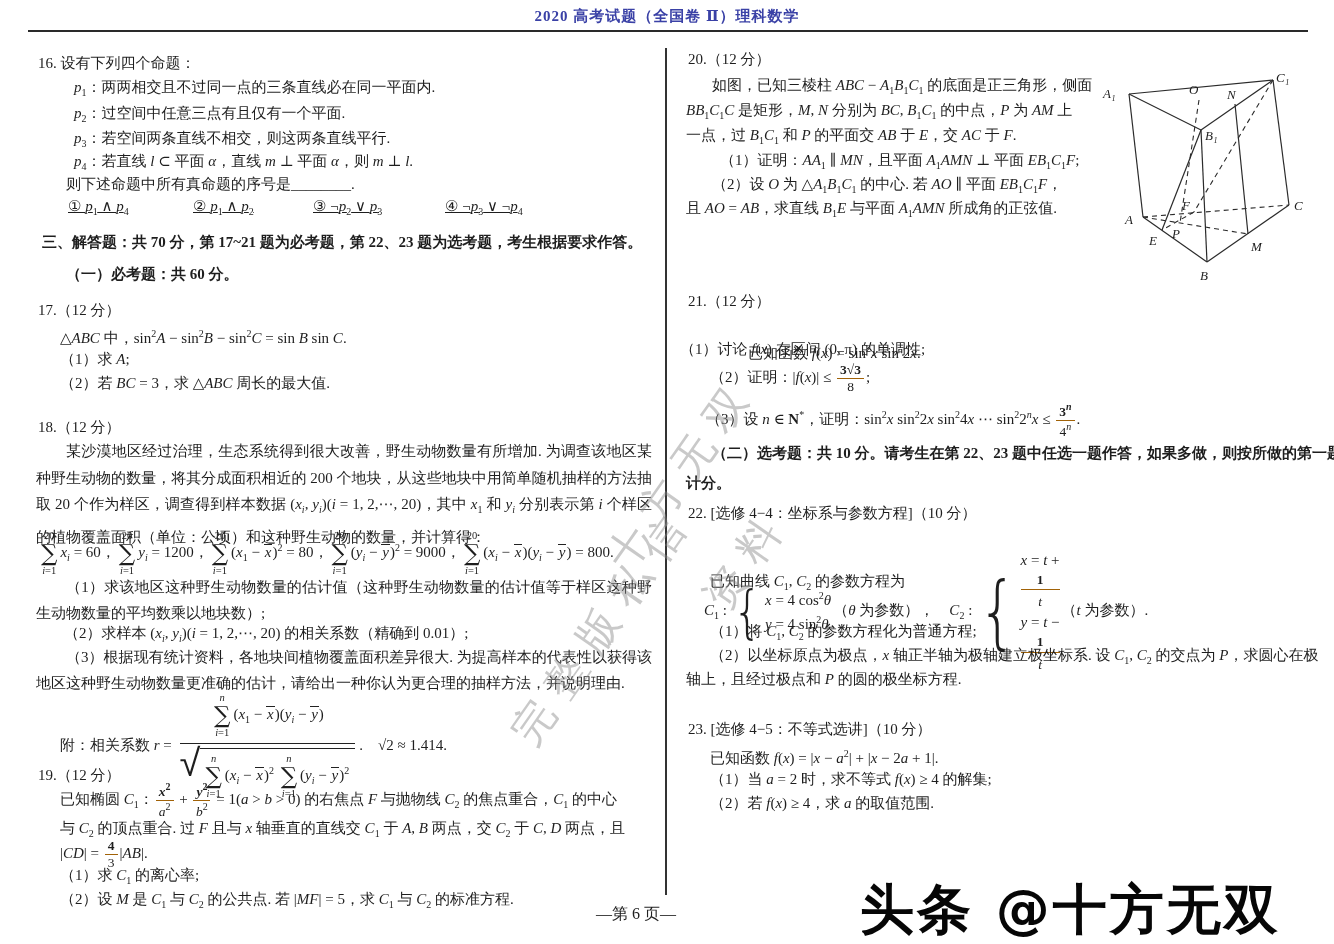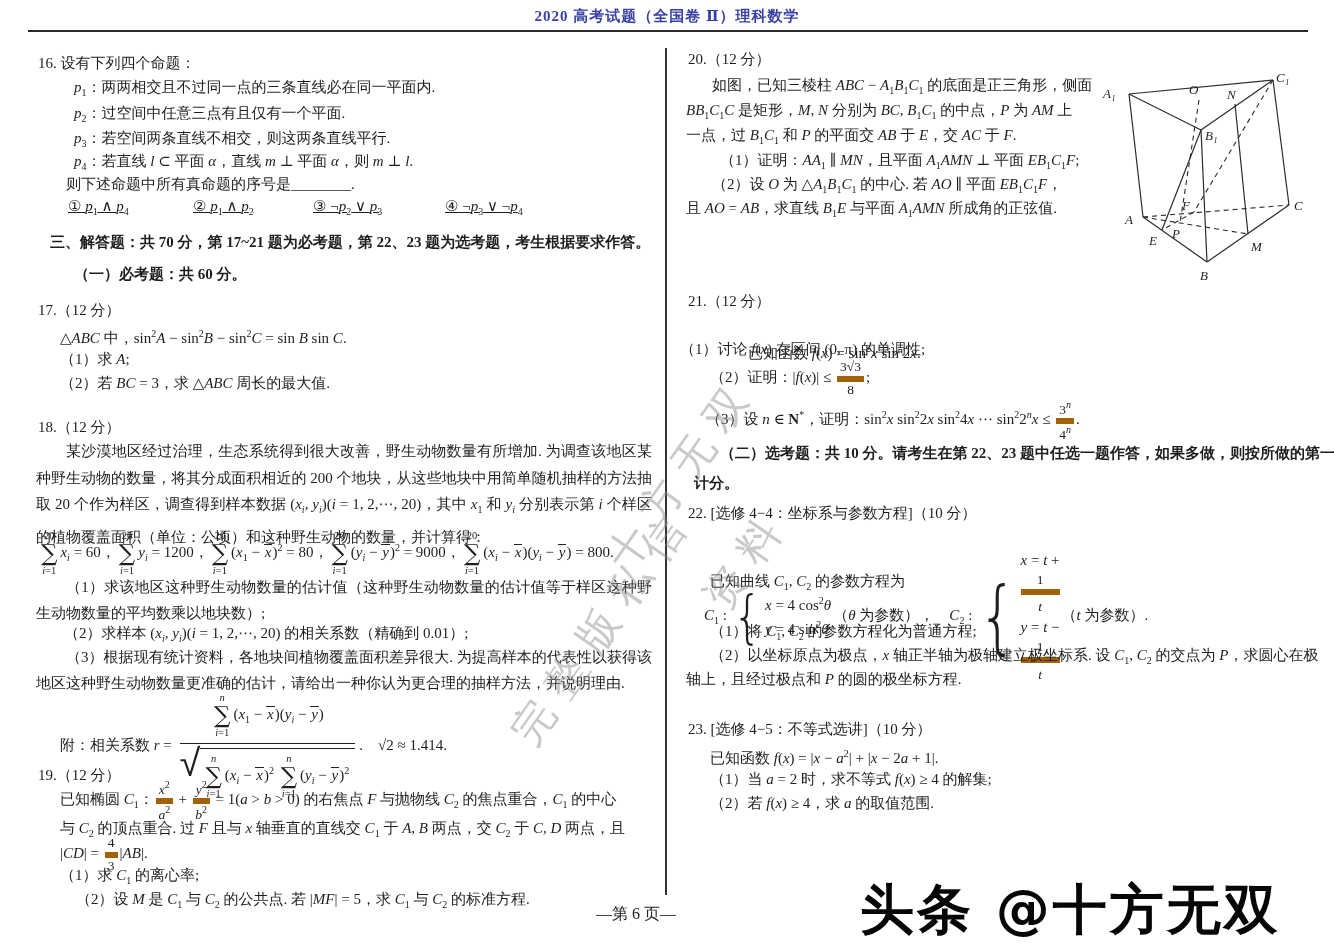--- a/index.html
+++ b/index.html
@@ -3,21 +3,21 @@
 <meta charset="utf-8">
 <style>
   html,body{margin:0;padding:0;}
   body{
     width:1334px;height:944px;position:relative;overflow:hidden;
     background:#ffffff;color:#1e1e1e;
     font-family:"Liberation Serif","DejaVu Serif",serif;
   }
   .blk{position:absolute;font-size:15px;line-height:26px;white-space:nowrap;}
   .wrap{white-space:normal;text-align:justify;}
-  .bold{font-weight:bold;margin-left:8px;}
+  .bold{font-weight:bold;}
   .ind2{text-indent:2em;}
   
   #hdr-title{position:absolute;top:7px;left:0;right:0;text-align:center;
     font-size:15px;font-weight:bold;color:#3a41a6;letter-spacing:1px;}
   #hdr-rule{position:absolute;top:30px;left:28px;right:26px;height:0;
     border-top:2px solid #2a2a2a;}
   #col-divider{position:absolute;left:665px;top:48px;width:2px;height:847px;background:#333;}
   
   #footer-page{position:absolute;left:596px;top:904px;font-size:16px;color:#222;}
   
@@ -27,21 +27,21 @@
     transform:rotate(-55deg);transform-origin:left bottom;z-index:5;pointer-events:none;}
   #wm-big{position:absolute;left:860px;top:874px;z-index:6;
     font-family:"DejaVu Sans","Liberation Sans",sans-serif;
     font-size:54px;font-weight:900;letter-spacing:3px;color:#060606;
     text-shadow:2px 2px 0 #ffffff,-1px -1px 0 #ffffff;}
   
   i{font-family:"Liberation Serif",serif;}
   sub,sup{font-size:10px;}
   .fr{display:inline-block;vertical-align:middle;text-align:center;line-height:1.05;
     font-size:13.5px;margin:0 2px;}
-  .fr .ft{display:block;border-bottom:6px solid #a16207;padding:0 3px 1px;}
+  .fr .ft{display:block;border-bottom:1px solid #a16207;padding:0 3px 1px;font-weight:bold;}
   .fr .fb{display:block;padding-top:1px;}
   .sm{display:inline-flex;flex-direction:column;align-items:center;
     vertical-align:middle;line-height:1;margin:0 3px;}
   .sm .su,.sm .sl{font-size:10.5px;line-height:1.15;}
   .sm .sg{font-size:23px;line-height:1;font-family:"DejaVu Serif",serif;}
   .ov{display:inline-block;border-top:1.3px solid #222;padding:0 1px;line-height:1.05;}
   .bfr{display:inline-block;vertical-align:middle;text-align:center;margin:0 4px;}
   .bfr .bt{display:block;border-bottom:1.3px solid #222;padding:0 8px 4px;}
   .bfr .bb{display:block;padding-top:4px;}
   .sqrt{display:inline-flex;vertical-align:middle;}
@@ -130,21 +130,21 @@
               <span class="sg">∑</span>
               <span class="sl"><i>i</i>=1</span>
             </span>(<i>y<sub>i</sub></i> − <span class="ov"><i>y</i></span>)<sup>2</sup></span>
         </span></span></span>.　√2 ≈ 1.414.</div>
 
 <div class="blk" style="left:38px;top:762px;">19.（12 分）</div>
 <div class="blk" style="left:60px;top:780px;line-height:38px;">已知椭圆 <i>C</i><sub>1</sub>：<span class="fr"><span class="ft"><i>x</i><sup>2</sup></span><span class="fb"><i>a</i><sup>2</sup></span></span> + <span class="fr"><span class="ft"><i>y</i><sup>2</sup></span><span class="fb"><i>b</i><sup>2</sup></span></span> = 1(<i>a</i> &gt; <i>b</i> &gt; 0) 的右焦点 <i>F</i> 与抛物线 <i>C</i><sub>2</sub> 的焦点重合，<i>C</i><sub>1</sub> 的中心</div>
 <div class="blk" style="left:60px;top:815px;">与 <i>C</i><sub>2</sub> 的顶点重合. 过 <i>F</i> 且与 <i>x</i> 轴垂直的直线交 <i>C</i><sub>1</sub> 于 <i>A</i>, <i>B</i> 两点，交 <i>C</i><sub>2</sub> 于 <i>C</i>, <i>D</i> 两点，且</div>
 <div class="blk" style="left:60px;top:836px;line-height:34px;">|<i>CD</i>| = <span class="fr"><span class="ft">4</span><span class="fb">3</span></span>|<i>AB</i>|.</div>
 <div class="blk" style="left:60px;top:862px;">（1）求 <i>C</i><sub>1</sub> 的离心率;</div>
-<div class="blk" style="left:76px;top:886px;">（2）设 <i>M</i> 是 <i>C</i><sub>1</sub> 与 <i>C</i><sub>2</sub> 的公共点. 若 |<i>MF</i>| = 5，求 <i>C</i><sub>1</sub> 与 <i>C</i><sub>2</sub> 的标准方程.</div>
+<div class="blk" style="left:60px;top:886px;">（2）设 <i>M</i> 是 <i>C</i><sub>1</sub> 与 <i>C</i><sub>2</sub> 的公共点. 若 |<i>MF</i>| = 5，求 <i>C</i><sub>1</sub> 与 <i>C</i><sub>2</sub> 的标准方程.</div>
 
 <div class="blk" style="left:688px;top:46px;">20.（12 分）</div>
 <div class="blk" style="left:712px;top:72px;">如图，已知三棱柱 <i>ABC</i> − <i>A</i><sub>1</sub><i>B</i><sub>1</sub><i>C</i><sub>1</sub> 的底面是正三角形，侧面</div>
 <div class="blk" style="left:686px;top:97px;"><i>BB</i><sub>1</sub><i>C</i><sub>1</sub><i>C</i> 是矩形，<i>M</i>, <i>N</i> 分别为 <i>BC</i>, <i>B</i><sub>1</sub><i>C</i><sub>1</sub> 的中点，<i>P</i> 为 <i>AM</i> 上</div>
 <div class="blk" style="left:686px;top:122px;">一点，过 <i>B</i><sub>1</sub><i>C</i><sub>1</sub> 和 <i>P</i> 的平面交 <i>AB</i> 于 <i>E</i>，交 <i>AC</i> 于 <i>F</i>.</div>
 <div class="blk" style="left:712px;top:147px;margin-left:8px;">（1）证明：<i>AA</i><sub>1</sub> ∥ <i>MN</i>，且平面 <i>A</i><sub>1</sub><i>AMN</i> ⊥ 平面 <i>EB</i><sub>1</sub><i>C</i><sub>1</sub><i>F</i>;</div>
 <div class="blk" style="left:712px;top:171px;">（2）设 <i>O</i> 为 △<i>A</i><sub>1</sub><i>B</i><sub>1</sub><i>C</i><sub>1</sub> 的中心. 若 <i>AO</i> ∥ 平面 <i>EB</i><sub>1</sub><i>C</i><sub>1</sub><i>F</i>，</div>
 <div class="blk" style="left:686px;top:195px;">且 <i>AO</i> = <i>AB</i>，求直线 <i>B</i><sub>1</sub><i>E</i> 与平面 <i>A</i><sub>1</sub><i>AMN</i> 所成角的正弦值.</div>
 
 <svg id="fig-prism" width="240" height="230" viewBox="0 0 240 230">

